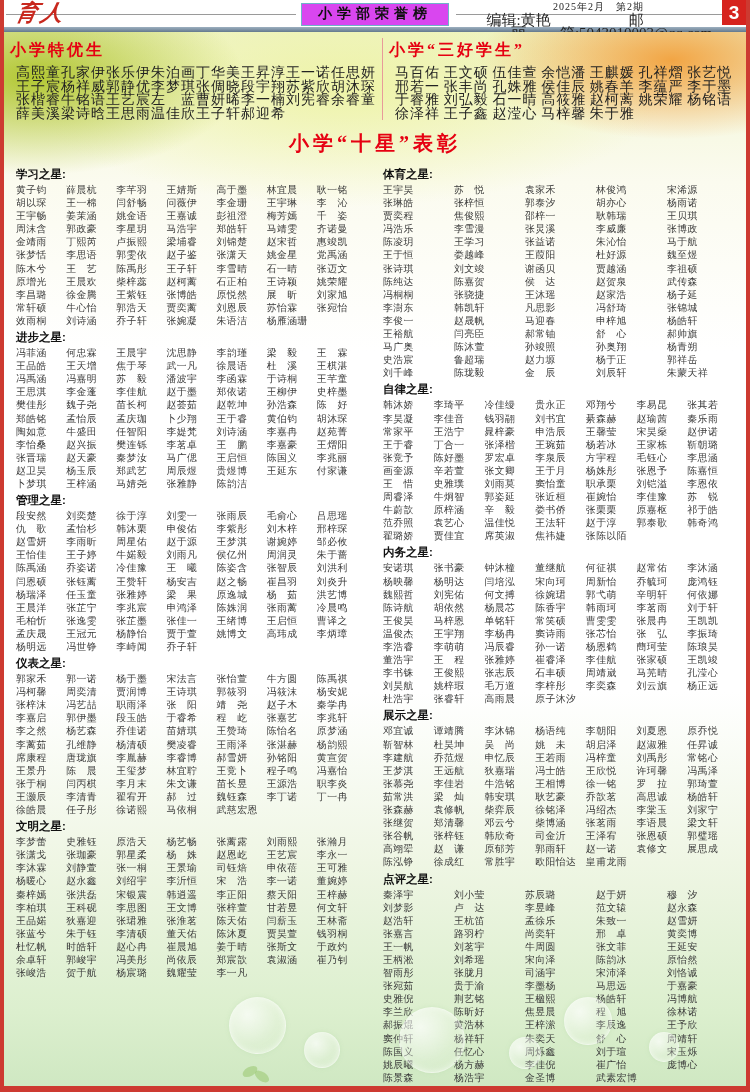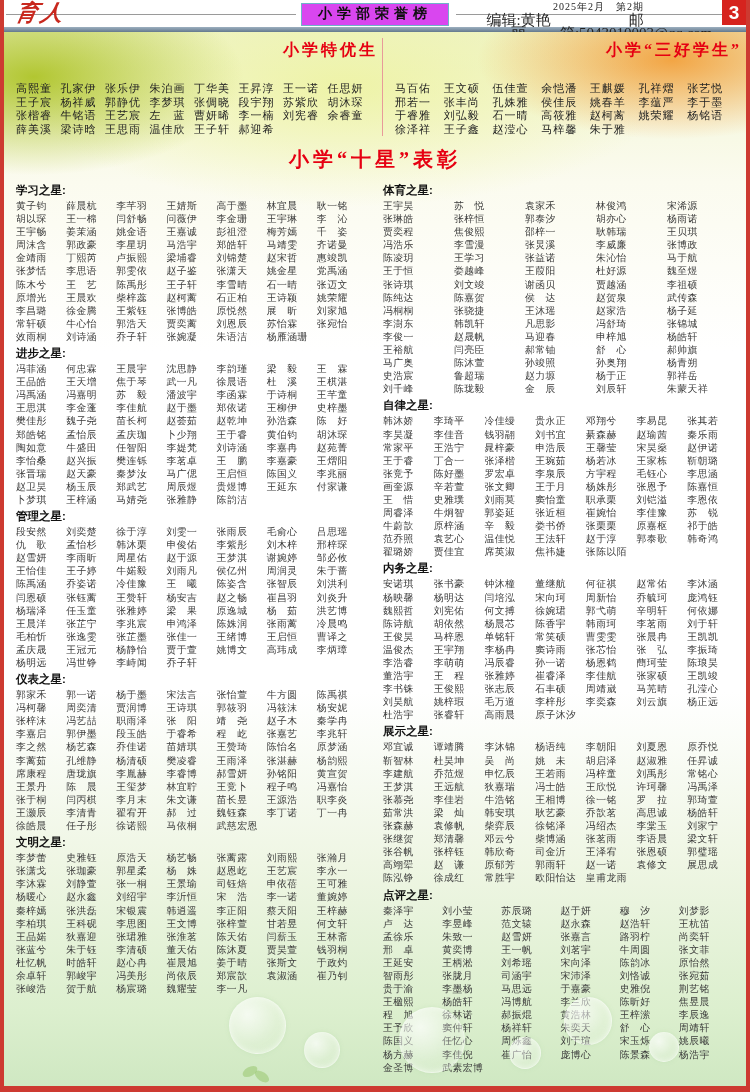--- a/index.html
+++ b/index.html
@@ -34,24 +34,24 @@
       radial-gradient(ellipse 270px 110px at 90% 28px, rgba(242,145,32,.80), rgba(242,145,32,0) 72%),
       radial-gradient(ellipse 300px 140px at 4% 45px, rgba(166,190,20,.85), rgba(166,190,20,0) 70%),
       radial-gradient(ellipse 430px 160px at 46% 55px, rgba(236,242,150,.75), rgba(236,242,150,0) 75%),
       linear-gradient(180deg,#f0f4cf 0px,#fbfbef 150px,#ffffff 320px,#ffffff 660px,#eff6e4 830px,#dcefce 980px,#cfe8c2 1054px);
   }
   
   .top-row{display:flex;padding:6px 4px 0 6px;}
   .top-section{position:relative;}
   .top-section.left{width:368px;border-right:1px solid #e89a9a;padding-right:4px;}
   .top-section.right{flex:1;padding-left:6px;}
-  .top-title{text-align:right;color:#e60012;font-weight:bold;font-size:16px;
-    letter-spacing:3px;margin:2px 0 21px;}
+  .top-title{text-align:left;color:#e60012;font-weight:bold;font-size:16px;
+    letter-spacing:3px;margin:2px 0 5px;}
   .top-grid{display:grid;padding:0 6px;color:#222;}
-  .top-grid .cell{font-size:11px;line-height:13.5px;letter-spacing:1px;white-space:nowrap;}
+  .top-grid .cell{font-size:14px;line-height:13.5px;letter-spacing:1px;white-space:nowrap;}
   
   .main-title{text-align:center;color:#e60012;font-weight:bold;font-size:20px;
     letter-spacing:4px;margin:10px 0 8px;}
   
   .star-wrap{display:flex;padding:0 8px 0 12px;}
   .star-col{width:50%;box-sizing:border-box;}
   .star-col.left{padding-right:10px;}
   .star-col.right{padding-left:6px;}
   .star-section{margin-bottom:3px;}
   .star-heading{font-family:"Liberation Sans","DejaVu Sans",sans-serif;
@@ -901,21 +901,21 @@
               <span class="cell">徐成红</span>
               <span class="cell">常胜宇</span>
               <span class="cell">欧阳怡达</span>
               <span class="cell">皇甫龙雨</span>
               <span class="cell"></span>
               <span class="cell"></span>
             </div>
           </div>
           <div class="star-section">
             <div class="star-heading">点评之星:</div>
-            <div class="star-grid" style="grid-template-columns: repeat(6, 1fr);">
+            <div class="star-grid" style="grid-template-columns: repeat(5, 1fr);">
               <span class="cell">秦泽宇</span>
               <span class="cell">刘小莹</span>
               <span class="cell">苏辰璐</span>
               <span class="cell">赵于妍</span>
               <span class="cell">穆　汐</span>
               <span class="cell">刘梦影</span>
               <span class="cell">卢　达</span>
               <span class="cell">李昱峰</span>
               <span class="cell">范文辕</span>
               <span class="cell">赵永森</span>

